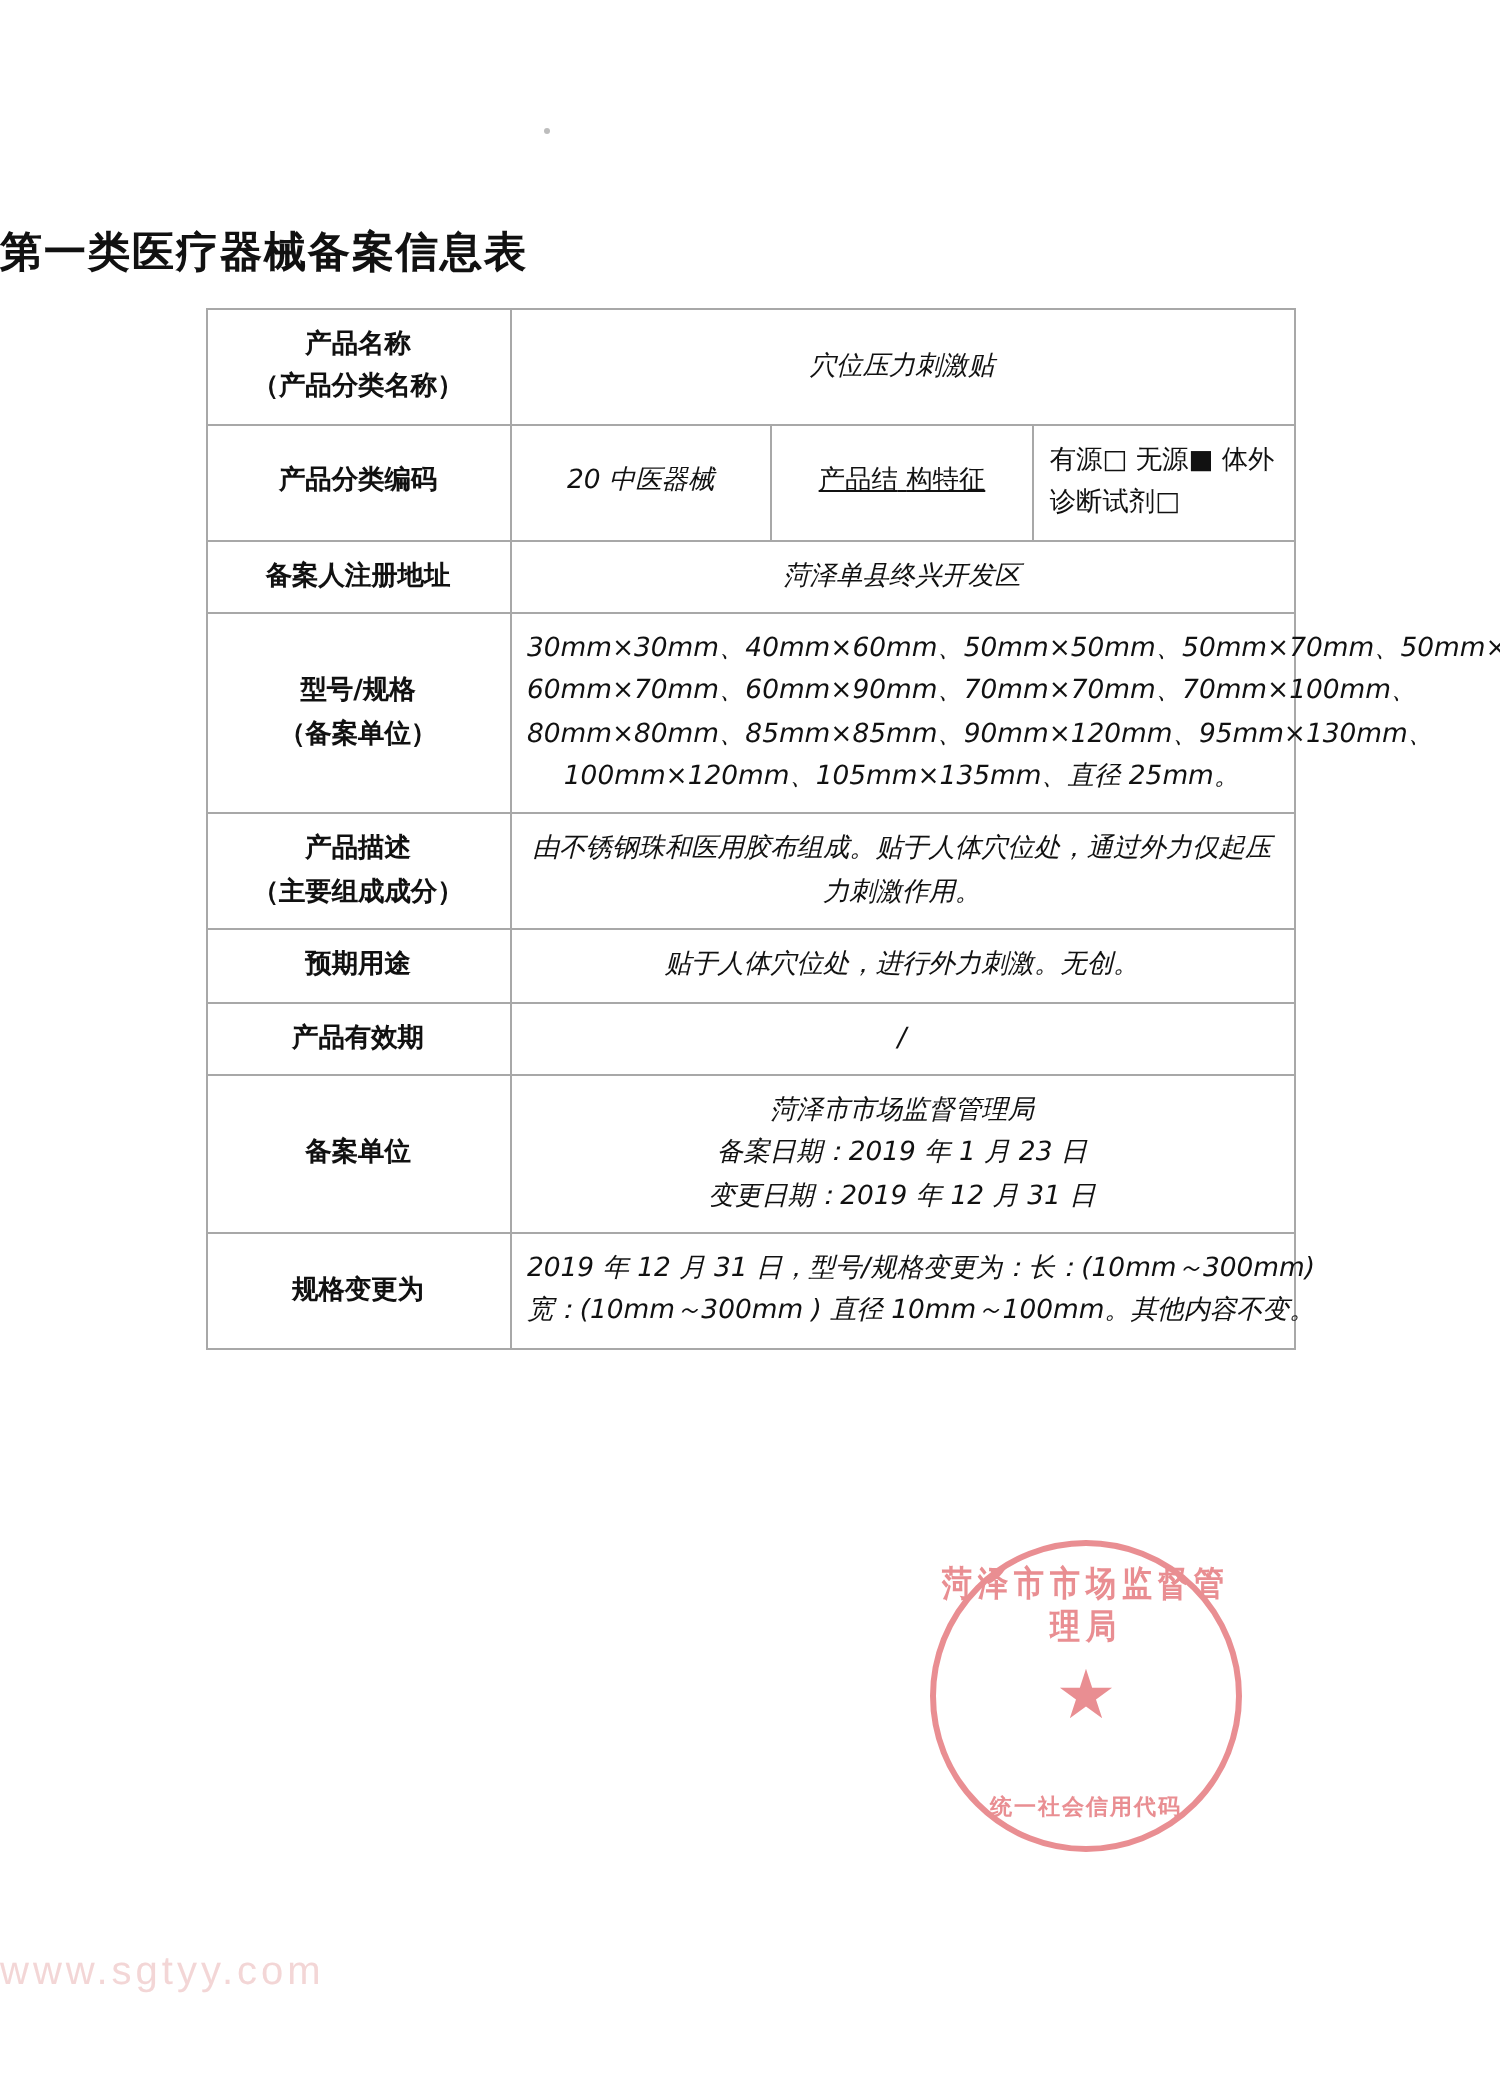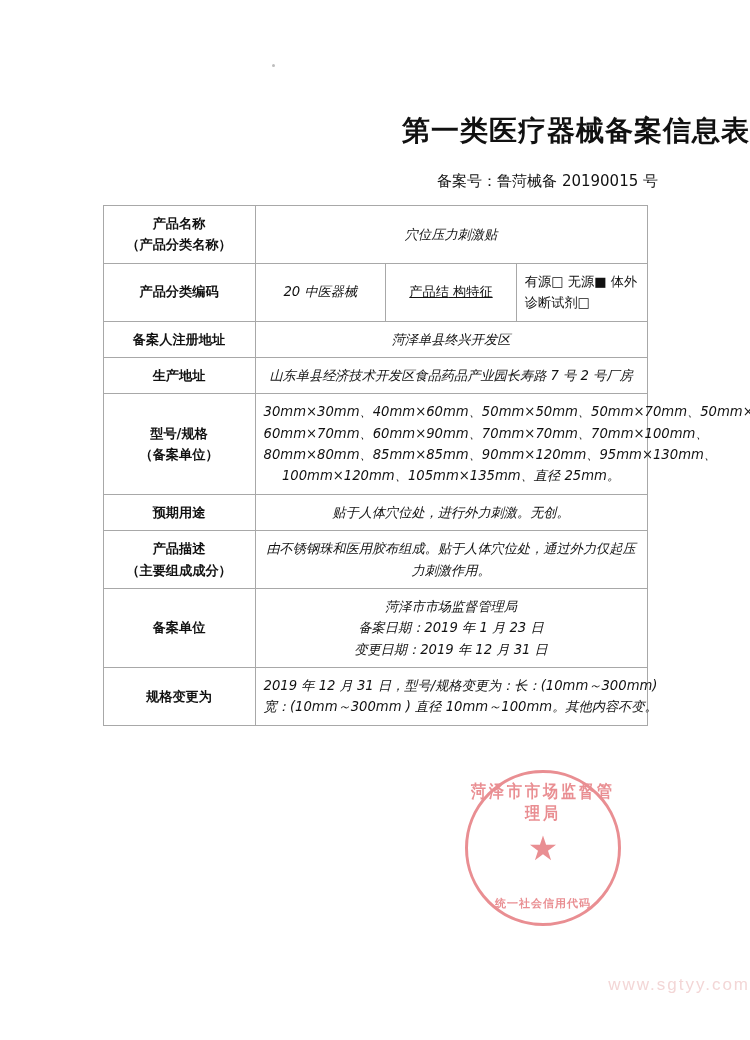--- a/index.html
+++ b/index.html
@@ -16,22 +16,22 @@
     overflow: hidden;
   }
   .page {
     position: relative;
     width: 750px;
     height: 1040px;
     box-sizing: border-box;
     padding: 0;
   }
   .doc-title {
-    text-align: right;
-    font-size: 28px;
+    text-align: left;
+    font-size: 21px;
     font-weight: bold;
     letter-spacing: 1px;
     margin: 0;
     padding-top: 112px;
     color: #111;
     font-family: Liberation Serif, serif;
   }
   .record-no {
     text-align: right;
     font-size: 15px;
@@ -127,22 +127,22 @@
     width: 100%;
     text-align: center;
     font-size: 11px;
     letter-spacing: 1px;
   }
   .watermark {
     position: absolute;
     left: 0;
     top: 975px;
     width: 100%;
-    text-align: right;
-    font-size: 17px;
+    text-align: left;
+    font-size: 20px;
     color: #efc9c9;
     letter-spacing: 2px;
     opacity: 0.75;
     pointer-events: none;
     font-family: "Liberation Sans", sans-serif;
   }
   .dot-mark {
     position: absolute;
     left: 272px;
     top: 64px;
@@ -154,21 +154,20 @@
 </style>
 </head>
 <body>
 
 <div class="page">
 
   <div class="dot-mark"></div>
 
   <h1 class="doc-title">第一类医疗器械备案信息表</h1>
 
-  <div class="record-no">备案号：鲁菏械备 20190015 号</div>
 
   <table class="info">
     <tbody>
 
       <tr>
         <td class="label" colspan="1">
           <span class="lbl-line">产品名称</span>
           <span class="lbl-line">（产品分类名称）</span>
         </td>
         <td class="value" colspan="3">穴位压力刺激贴</td>
@@ -188,58 +187,58 @@
 
 
 
       <tr>
         <td class="label">
           <span class="lbl-line">备案人注册地址</span>
         </td>
         <td class="value" colspan="3">菏泽单县终兴开发区</td>
       </tr>
 
-      <tr>
-        <td class="label">
-          <span class="lbl-line">生产地址</span>
-        </td>
-        <td class="value" colspan="3">山东单县经济技术开发区食品药品产业园长寿路 7 号 2 号厂房</td>
-      </tr>
 
       <tr>
         <td class="label">
           <span class="lbl-line">型号/规格</span>
           <span class="lbl-line">（备案单位）</span>
         </td>
         <td class="value cell-multiline" colspan="3">
           <div>30mm×30mm、40mm×60mm、50mm×50mm、50mm×70mm、50mm×80mm、</div>
           <div>60mm×70mm、60mm×90mm、70mm×70mm、70mm×100mm、</div>
           <div>80mm×80mm、85mm×85mm、90mm×120mm、95mm×130mm、</div>
           <div>100mm×120mm、105mm×135mm、直径 25mm。</div>
         </td>
       </tr>
 
       <tr>
         <td class="label">
-          <span class="lbl-line">预期用途</span>
-        </td>
-        <td class="value" colspan="3">贴于人体穴位处，进行外力刺激。无创。</td>
-      </tr>
-
-      <tr>
-        <td class="label">
           <span class="lbl-line">产品描述</span>
           <span class="lbl-line">（主要组成成分）</span>
         </td>
         <td class="value cell-multiline" colspan="3">
           <div>由不锈钢珠和医用胶布组成。贴于人体穴位处，通过外力仅起压</div>
           <div>力刺激作用。</div>
         </td>
       </tr>
 
+      <tr>
+        <td class="label">
+          <span class="lbl-line">预期用途</span>
+        </td>
+        <td class="value" colspan="3">贴于人体穴位处，进行外力刺激。无创。</td>
+      </tr>
+
+      <tr>
+        <td class="label">
+          <span class="lbl-line">产品有效期</span>
+        </td>
+        <td class="value" colspan="3">/</td>
+      </tr>
 
 
       <tr>
         <td class="label">
           <span class="lbl-line">备案单位</span>
         </td>
         <td class="value cell-multiline" colspan="3">
           <div>菏泽市市场监督管理局</div>
           <div>备案日期：2019 年 1 月 23 日</div>
           <div>变更日期：2019 年 12 月 31 日</div>

